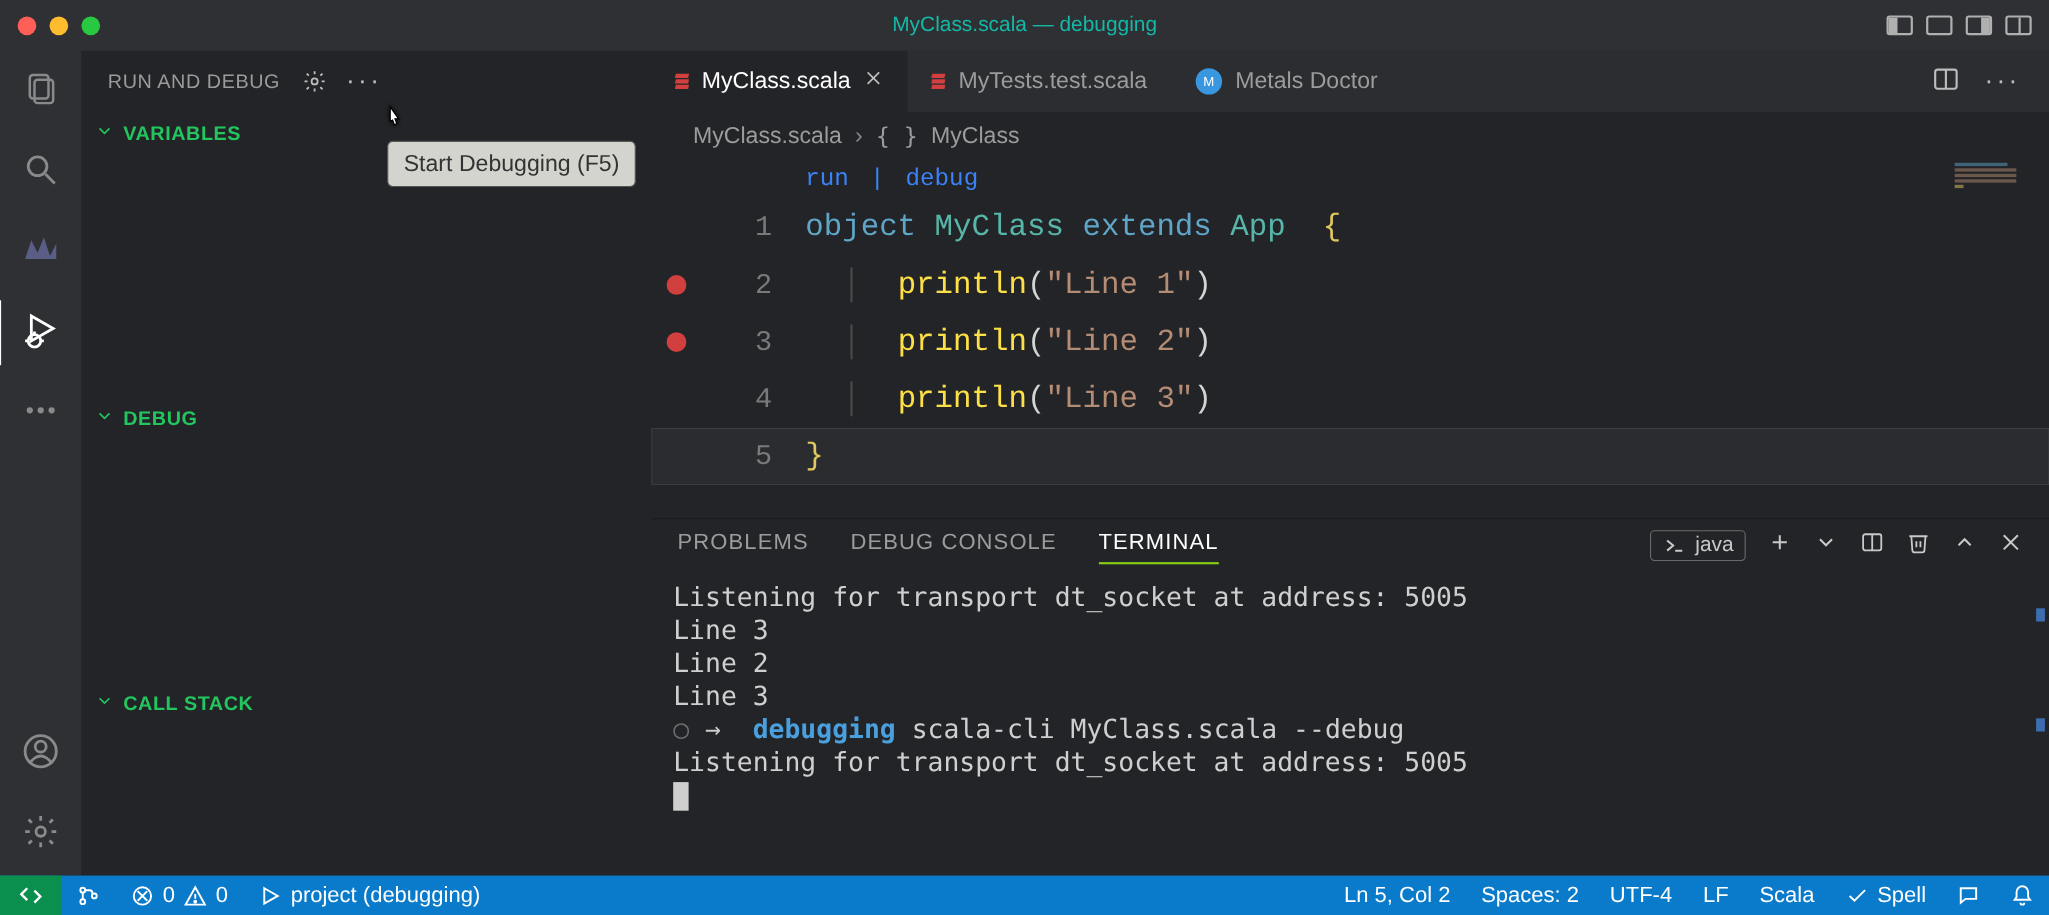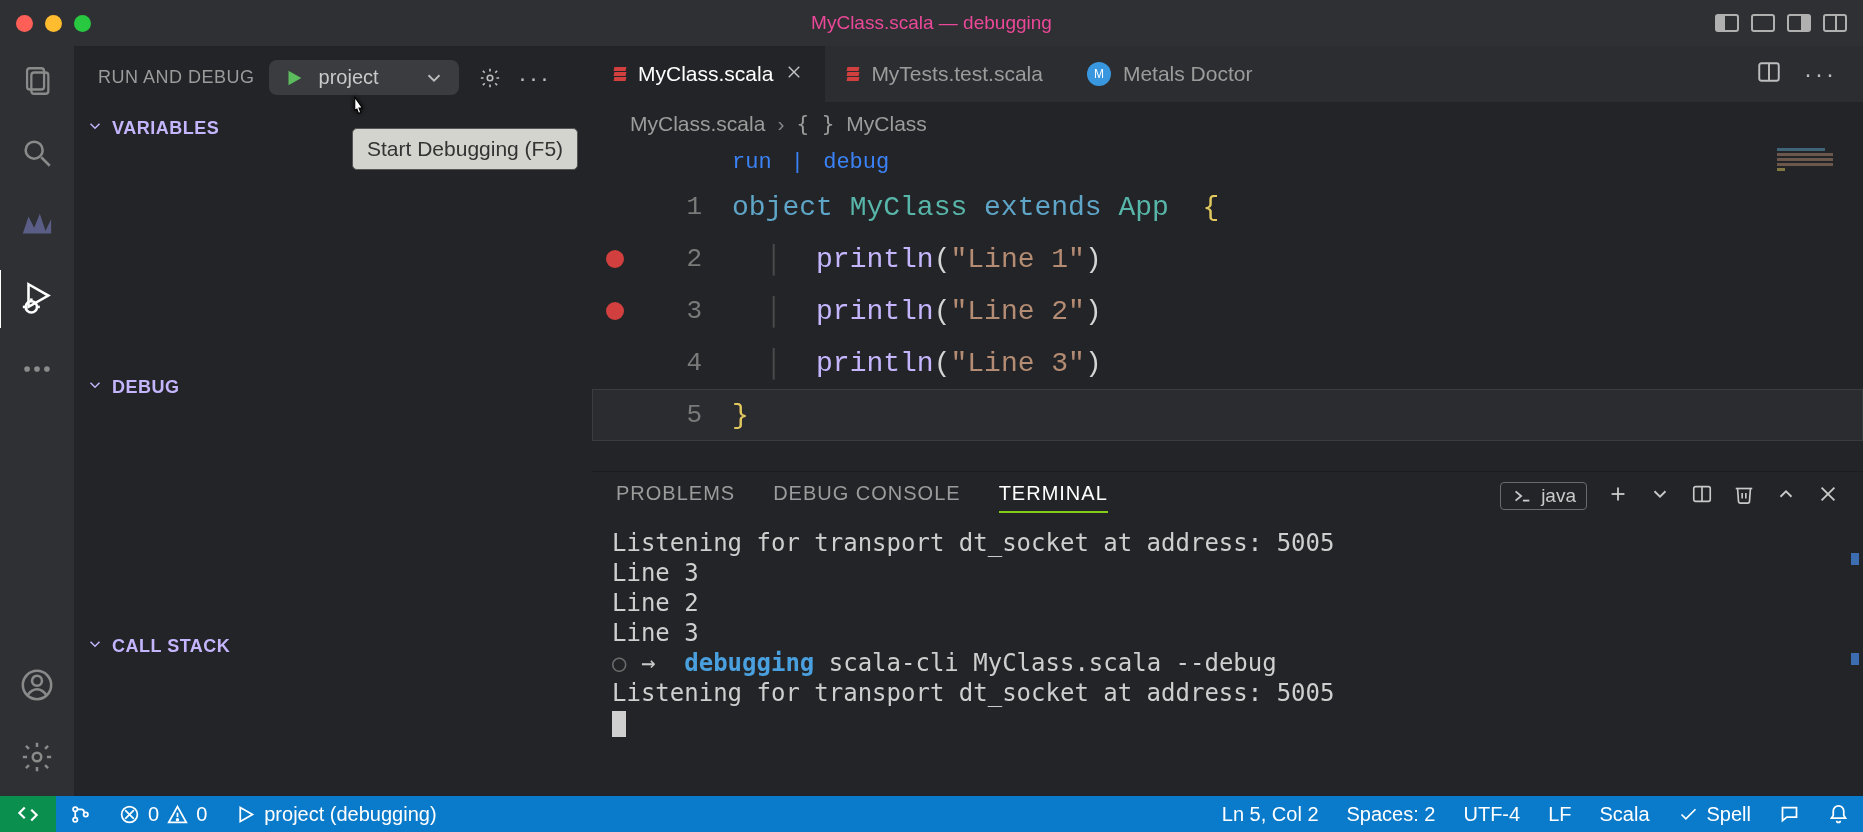--- a/index.html
+++ b/index.html
@@ -20,21 +20,21 @@
     padding: 0 16px;
     position: relative;
   }
   .traffic-lights { display: flex; gap: 12px; align-items: center; }
   .dot { width: 17px; height: 17px; border-radius: 50%; }
   .dot-red { background: #ff5f57; }
   .dot-yellow { background: #febc2e; }
   .dot-green { background: #28c840; }
   .title-center {
     position: absolute; left: 0; right: 0; text-align: center;
-    font-size: 19px; color: #ec4899; pointer-events: none;
+    font-size: 19px; color: #14b8a6; pointer-events: none;
   }
   .title-right { margin-left: auto; display: flex; gap: 12px; }
   .layout-icon {
     width: 24px; height: 18px; border: 2px solid #b0b0b0; border-radius: 3px;
     display: inline-block; position: relative;
   }
   .layout-icon.split::before {
     content: ""; position: absolute; left: 50%; top: 0; bottom: 0; width: 2px; background: #b0b0b0;
   }
   .layout-icon.left-fill::before {
@@ -90,21 +90,21 @@
     border: 1px solid #555;
   }
   .cursor-hand {
     position: absolute; left: 345px; top: 95px; width: 26px; height: 26px; z-index: 30;
     color: #fff;
   }
   .cursor-hand svg { width: 26px; height: 26px; filter: drop-shadow(0 0 2px #000); }
 
   .section-header {
     display: flex; align-items: center; gap: 8px; padding: 8px 12px;
-    font-size: 18px; color: #c4b5fd; font-weight: 600; letter-spacing: 0.5px;
+    font-size: 18px; color: #22c55e; font-weight: 600; letter-spacing: 0.5px;
     cursor: pointer;
   }
   .section-chevron svg { width: 18px; height: 18px; }
   .section-body { flex: 1; }
   .section.variables .section-body { height: 220px; }
   .section.watch .section-body { height: 220px; }
   .section.callstack .section-body { flex: 1; }
 
   
   .editor-group {
@@ -157,21 +157,21 @@
     visibility: hidden;
   }
   .bp.on { visibility: visible; }
   .ln { width: 40px; text-align: right; color: #7a7a7a; font-size: 26px; margin-left: auto; margin-right: 30px;}
   .code {
     font-size: 28px; white-space: pre;
   }
   .indent-guide { color:#4a4a4a; }
   .tok-kw { color: #5ea5c8; }
   .tok-cls { color: #57b6a9; }
-  .tok-fn { color: #c4b5fd; }
+  .tok-fn { color: #fde047; }
   .tok-str { color: #b48b73; }
   .tok-punc { color: #d4d4d4; }
   .tok-brace { color: #e2c95f; }
   .code-line.current { background: #2a2c30; box-shadow: inset 0 0 0 1px #3a3c40; }
 
   .minimap {
     position: absolute; right: 6px; top: 0; width: 80px; height: 110px;
     opacity: 0.5; pointer-events: none;
   }
   .minimap div { height: 3px; margin: 2px 0; }
@@ -285,33 +285,20 @@
       <svg viewBox="0 0 24 24" fill="none" stroke="currentColor" stroke-width="1.8">
           <circle cx="12" cy="12" r="3"></circle>
           <path d="M12 2v3M12 19v3M4.2 4.2l2.1 2.1M17.7 17.7l2.1 2.1M2 12h3M19 12h3M4.2 19.8l2.1-2.1M17.7 6.3l2.1-2.1"></path>
         </svg>
     </div>
   </div>
 
   <div class="sidebar">
     <div class="sidebar-header">
       <div class="sidebar-title">RUN AND DEBUG</div>
-      <div class="run-dropdown">
-        <span class="play-icon">
-          <svg viewBox="0 0 24 24" fill="currentColor">
-              <polygon points="6,4 20,12 6,20"></polygon>
-            </svg>
-        </span>
-        <span class="run-name">project</span>
-        <span class="chevron-icon">
-          <svg viewBox="0 0 24 24" fill="none" stroke="currentColor" stroke-width="2">
-              <polyline points="6 9 12 15 18 9"></polyline>
-            </svg>
-        </span>
-      </div>
       <span class="gear-sm">
         <svg viewBox="0 0 24 24" fill="none" stroke="currentColor" stroke-width="1.8">
             <circle cx="12" cy="12" r="3"></circle>
             <path d="M12 2v3M12 19v3M4.2 4.2l2.1 2.1M17.7 17.7l2.1 2.1M2 12h3M19 12h3M4.2 19.8l2.1-2.1M17.7 6.3l2.1-2.1"></path>
           </svg>
       </span>
       <span class="ellipsis">···</span>
     </div>
 
     <div class="section variables">

